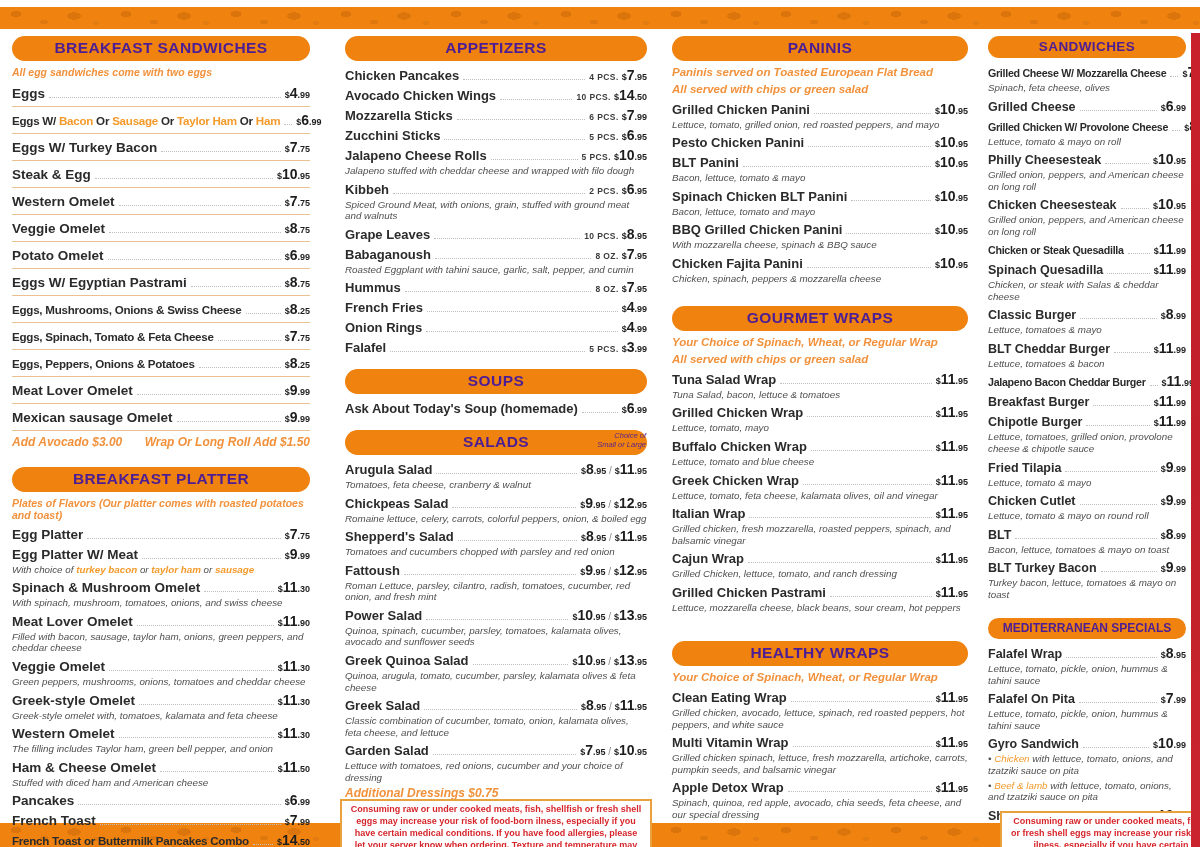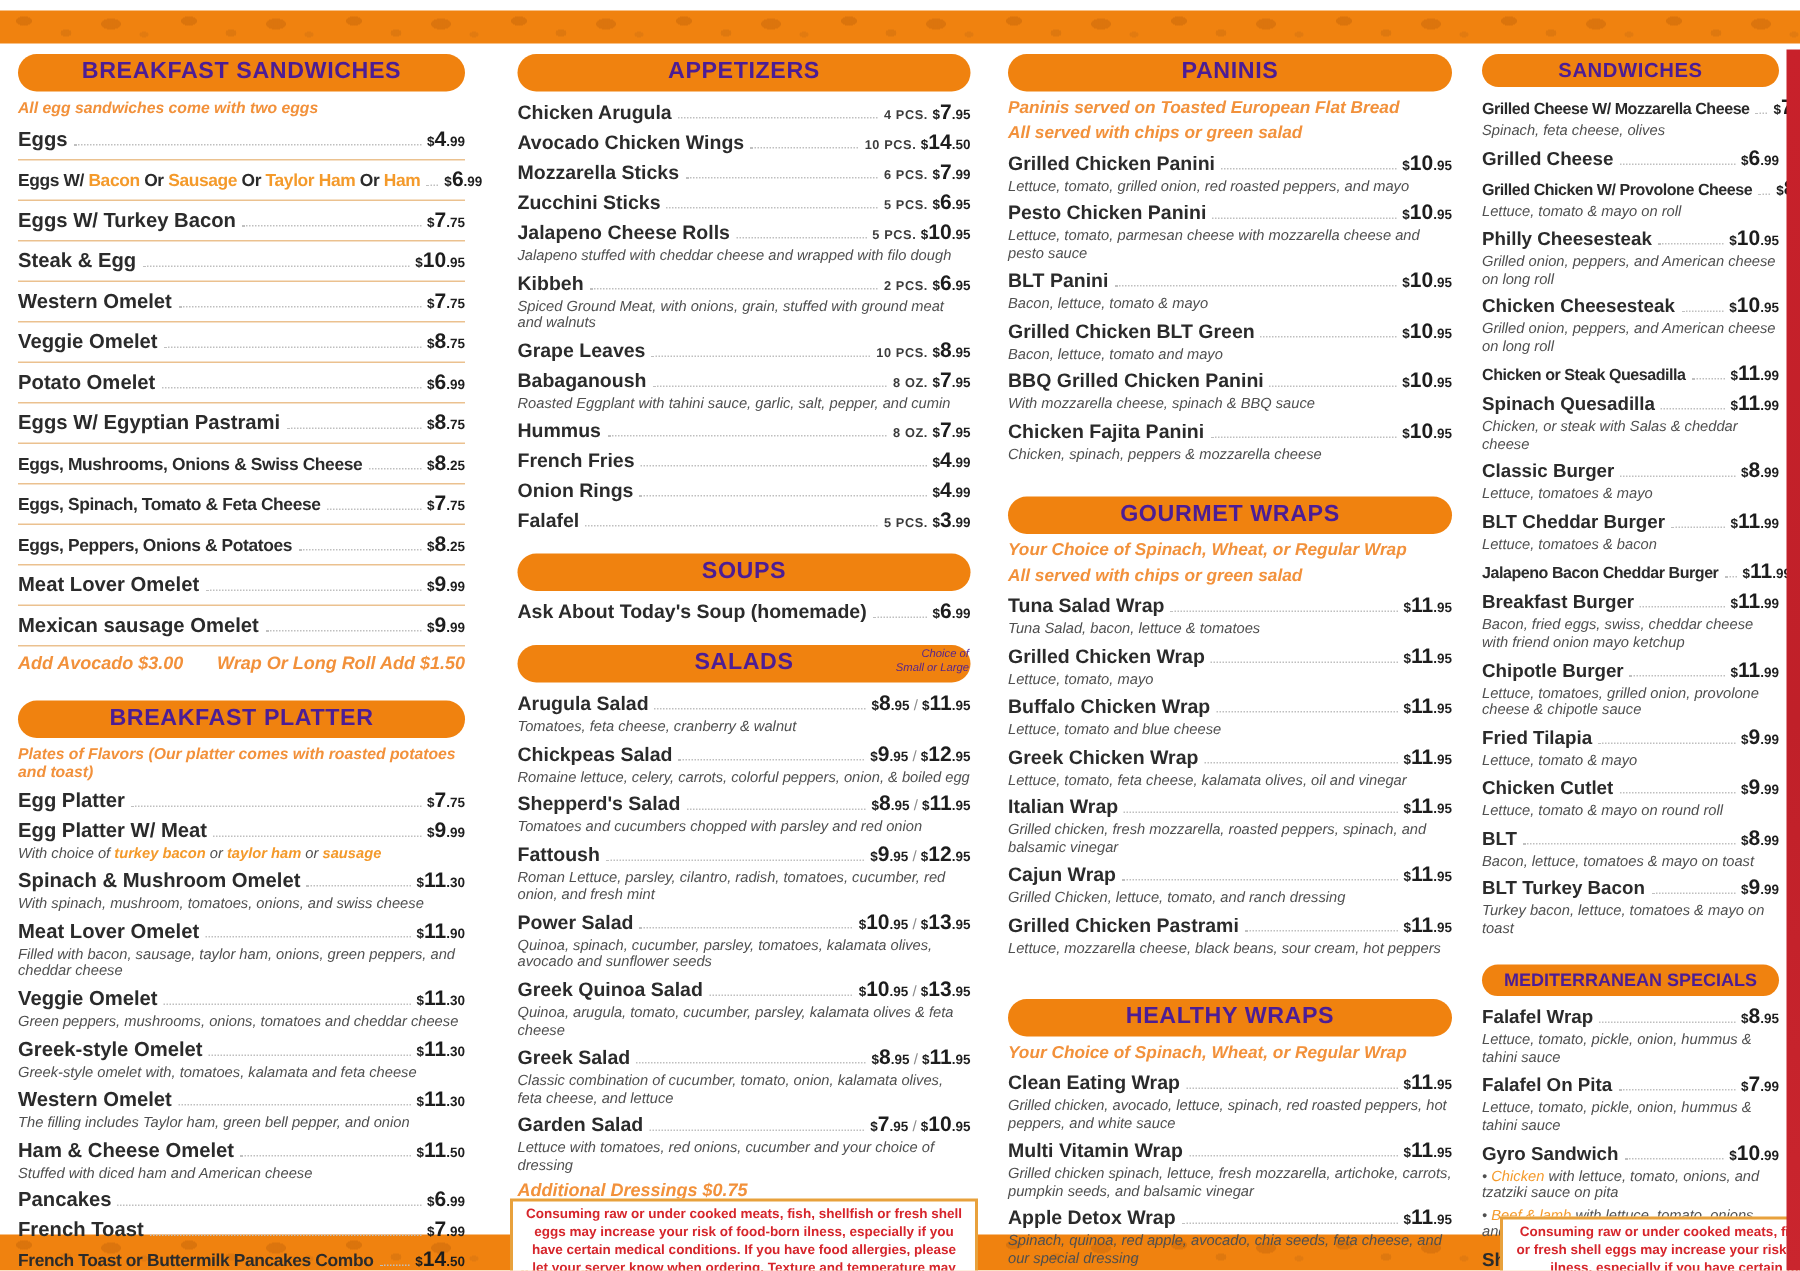--- a/index.html
+++ b/index.html
@@ -257,21 +257,21 @@
           <span class="price"><span class="cur">$</span><span class="int">14</span><span class="cents">.50</span></span>
         </div>
       </div>
     </section>
   </div>
 <div id="col-1" class="col c1">
     <section class="sec-appetizers">
       <div class="hdr"><span class="hdr-title">APPETIZERS</span></div>
       <div class="item">
         <div class="row">
-          <span class="name">Chicken Arugula</span>
+          <span class="name">Chicken Pancakes</span>
           <span class="lead"></span>
           <span class="qty">4 PCS.</span>
           <span class="price"><span class="cur">$</span><span class="int">7</span><span class="cents">.95</span></span>
         </div>
       </div>
       <div class="item">
         <div class="row">
           <span class="name">Avocado Chicken Wings</span>
           <span class="lead"></span>
           <span class="qty">10 PCS.</span>
@@ -455,33 +455,32 @@
           <span class="price"><span class="cur">$</span><span class="int">10</span><span class="cents">.95</span></span>
         </div>
         <div class="desc">Lettuce, tomato, grilled onion, red roasted peppers, and mayo</div>
       </div>
       <div class="item">
         <div class="row">
           <span class="name">Pesto Chicken Panini</span>
           <span class="lead"></span>
           <span class="price"><span class="cur">$</span><span class="int">10</span><span class="cents">.95</span></span>
         </div>
-        <div class="desc">Lettuce, tomato, parmesan cheese with mozzarella cheese and pesto sauce</div>
       </div>
       <div class="item">
         <div class="row">
           <span class="name">BLT Panini</span>
           <span class="lead"></span>
           <span class="price"><span class="cur">$</span><span class="int">10</span><span class="cents">.95</span></span>
         </div>
         <div class="desc">Bacon, lettuce, tomato &amp; mayo</div>
       </div>
       <div class="item">
         <div class="row">
-          <span class="name">Grilled Chicken BLT Green</span>
+          <span class="name">Spinach Chicken BLT Panini</span>
           <span class="lead"></span>
           <span class="price"><span class="cur">$</span><span class="int">10</span><span class="cents">.95</span></span>
         </div>
         <div class="desc">Bacon, lettuce, tomato and mayo</div>
       </div>
       <div class="item">
         <div class="row">
           <span class="name">BBQ Grilled Chicken Panini</span>
           <span class="lead"></span>
           <span class="price"><span class="cur">$</span><span class="int">10</span><span class="cents">.95</span></span>
@@ -666,21 +665,20 @@
           <span class="lead"></span>
           <span class="price"><span class="cur">$</span><span class="int">11</span><span class="cents">.99</span></span>
         </div>
       </div>
       <div class="item">
         <div class="row">
           <span class="name">Breakfast Burger</span>
           <span class="lead"></span>
           <span class="price"><span class="cur">$</span><span class="int">11</span><span class="cents">.99</span></span>
         </div>
-        <div class="desc">Bacon, fried eggs, swiss, cheddar cheese with friend onion mayo ketchup</div>
       </div>
       <div class="item">
         <div class="row">
           <span class="name">Chipotle Burger</span>
           <span class="lead"></span>
           <span class="price"><span class="cur">$</span><span class="int">11</span><span class="cents">.99</span></span>
         </div>
         <div class="desc">Lettuce, tomatoes, grilled onion, provolone cheese &amp; chipotle sauce</div>
       </div>
       <div class="item">

